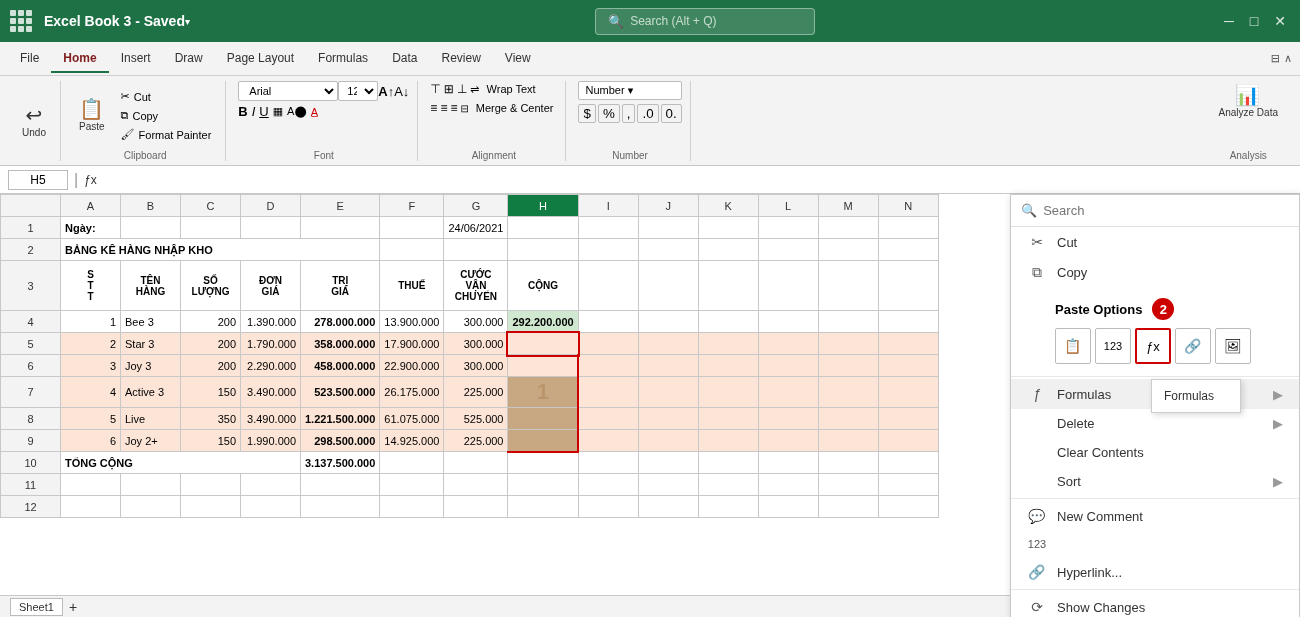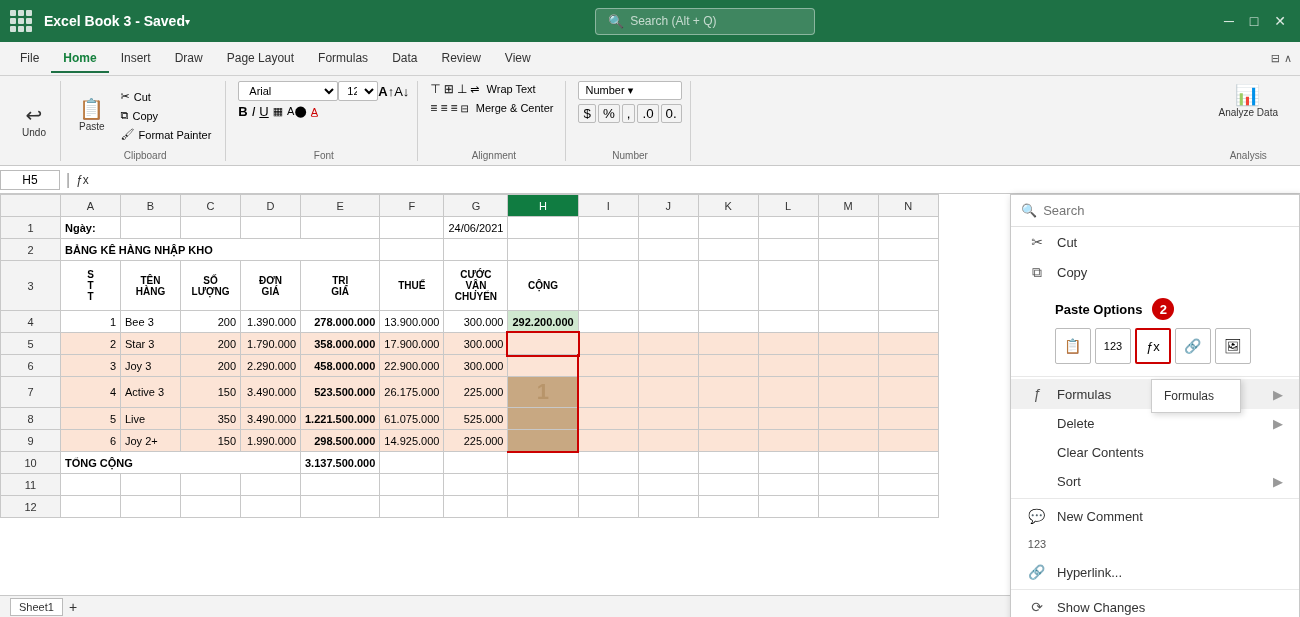--- a/index.html
+++ b/index.html
@@ -52,21 +52,21 @@
     }
     .ribbon-tab {
       padding: 6px 12px;
       font-size: 12px;
       cursor: pointer;
       border-bottom: 2px solid transparent;
       color: #333;
     }
     .ribbon-tab.active {
       border-bottom: 2px solid #1e7145;
-      color: #15803d;
+      color: #7f1d1d;
       font-weight: 600;
     }
 
     
     .ribbon {
       background: #f3f3f3;
       border-bottom: 1px solid #c8c8c8;
       padding: 4px 8px;
       display: flex;
       gap: 4px;
@@ -128,21 +128,21 @@
       background: white;
       width: 40px;
     }
 
     
     .formula-bar {
       display: flex;
       align-items: center;
       border-bottom: 1px solid #c8c8c8;
       height: 28px;
-      padding: 0 0;
+      padding: 0 8px;
       gap: 6px;
       background: #fff;
     }
     .cell-ref {
       border: 1px solid #bbb;
       padding: 2px 6px;
       width: 60px;
       font-size: 12px;
       text-align: center;
     }

